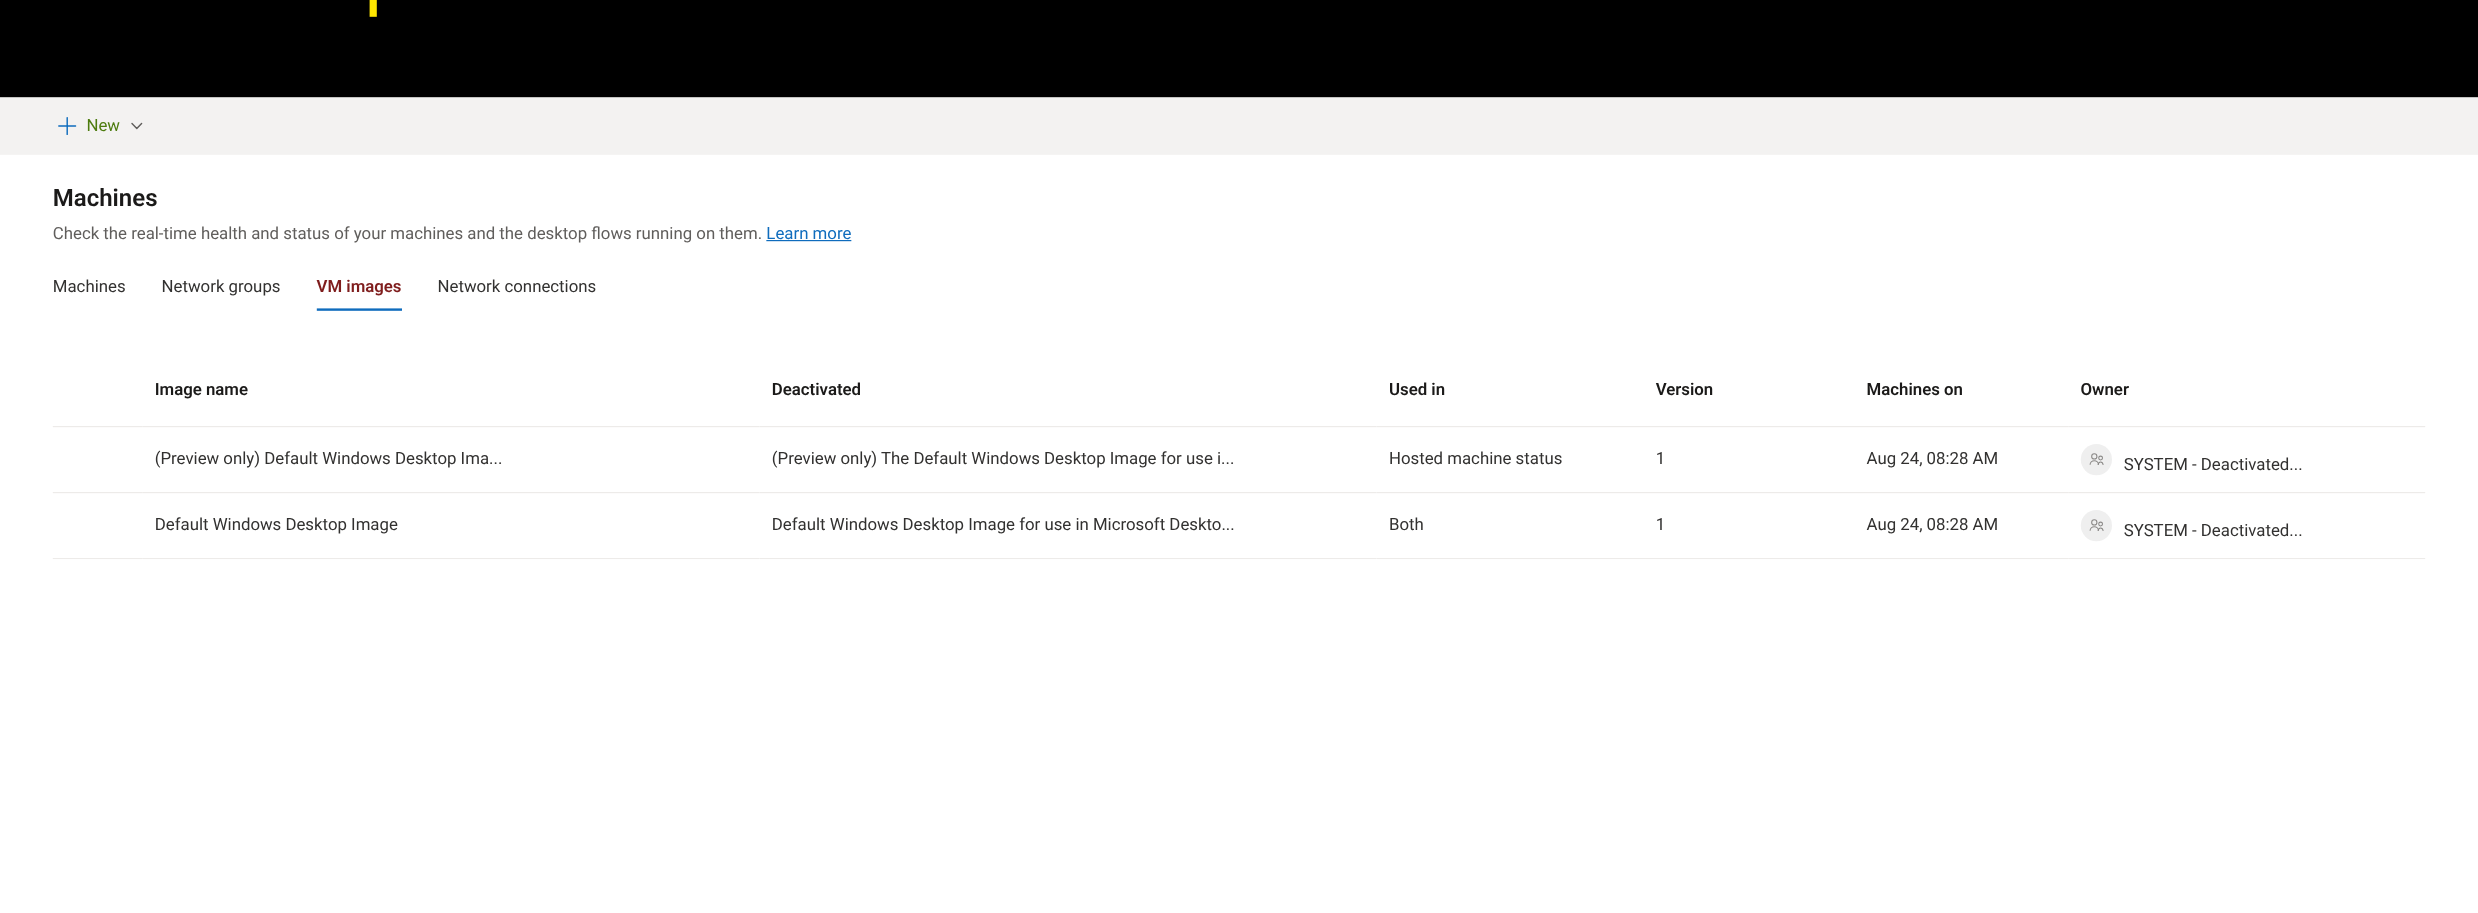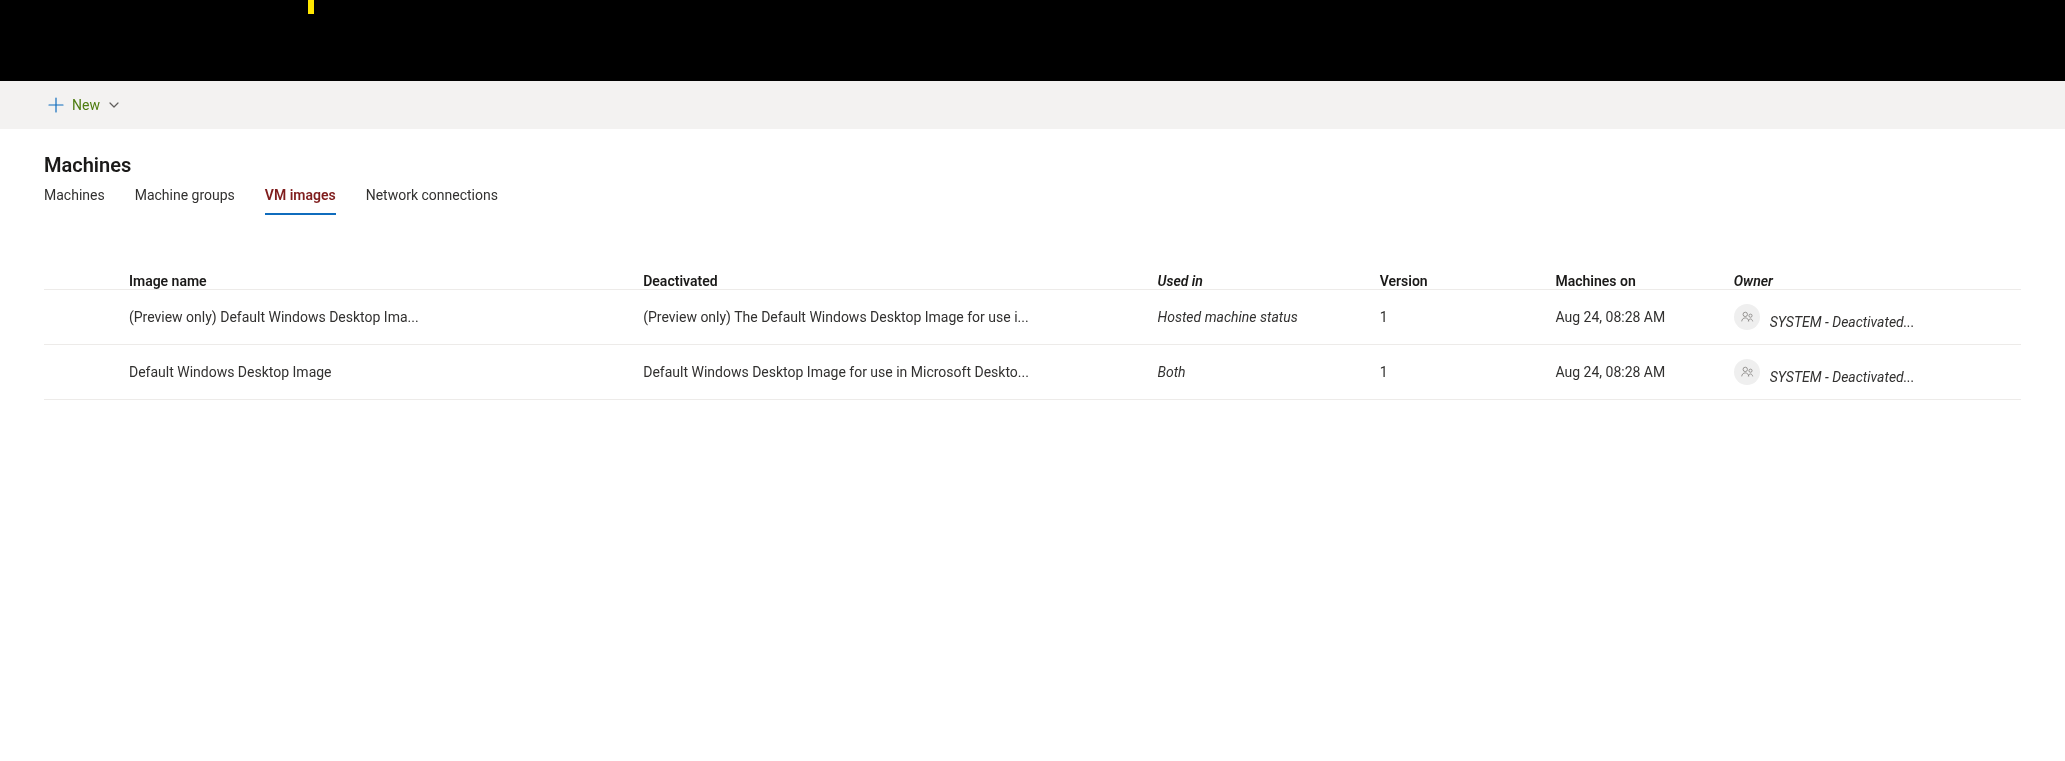--- a/index.html
+++ b/index.html
@@ -87,39 +87,39 @@
   table {
     width: 100%;
     border-collapse: collapse;
     table-layout: fixed;
   }
   th {
     text-align: left;
     font-weight: 600;
     font-size: 14px;
     color: #1b1a19;
-    padding: 12px 10px 0 10px;
+    padding: 12px 10px 22px 10px;
     border-bottom: 1px solid #edebe9;
   }
   td {
     font-size: 14px;
     color: #323130;
     padding: 14px 10px;
     border-bottom: 1px solid #edebe9;
     white-space: nowrap;
     overflow: hidden;
     text-overflow: ellipsis;
   }
   .col-checkbox { width: 58px; }
   .col-name   { width: 398px; }
   .col-desc   { width: 398px; }
-  .col-usedin { width: 172px; font-style: italic; }
+  .col-usedin { width: 172px; }
   .col-ver    { width: 136px; }
   .col-created{ width: 138px; }
-  .col-owner  { width: 230px; font-style: italic; }
+  .col-owner  { width: 230px; }
   .owner-cell {
     display: flex;
     align-items: flex-end;
     gap: 10px;
   }
   .owner-avatar {
     width: 26px;
     height: 26px;
     border-radius: 50%;
     background: #efefef;
@@ -154,24 +154,27 @@
     <span class="chevron-icon">
       <svg width="12" height="12" viewBox="0 0 12 12">
           <path d="M2 4l4 4 4-4" stroke="#605e5c" stroke-width="1.2" fill="none" stroke-linecap="round" stroke-linejoin="round"></path>
         </svg>
     </span>
   </button>
 </div>
 
 <div class="content">
   <h1 class="page-title">Machines</h1>
+  <p class="page-subtitle">
+    <span>Check the real-time health and status of your machines and the desktop flows running on them. </span><a href="#">Learn more</a>
+  </p>
 
   <div class="tabs">
     <div class="tab">Machines</div>
-    <div class="tab">Machine groups</div>
+    <div class="tab">Network groups</div>
     <div class="tab active">VM images</div>
     <div class="tab">Network connections</div>
   </div>
 
   <div class="table-wrap">
     <table>
       <thead>
         <tr>
           <th class="col-checkbox"></th>
           <th class="col-name">Image name</th>

